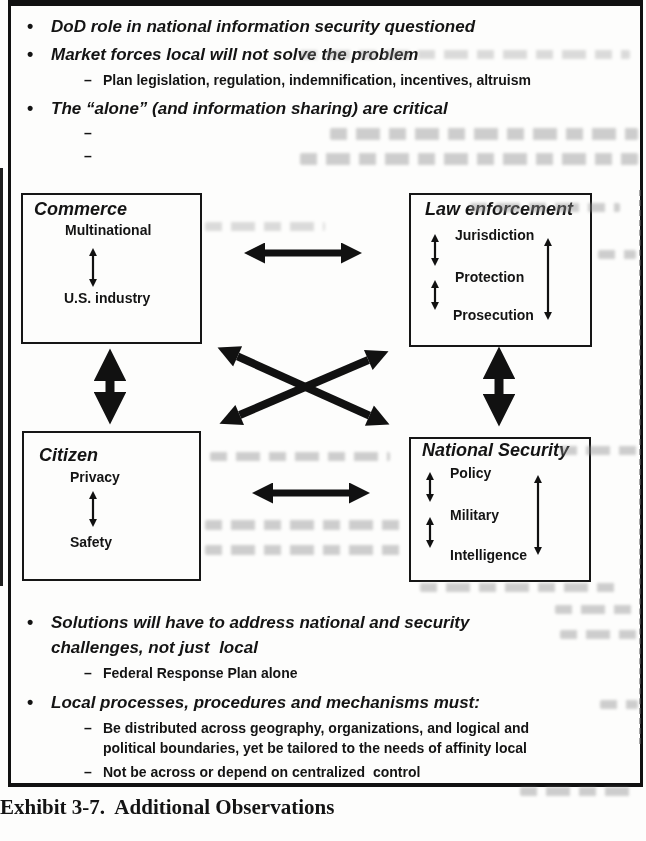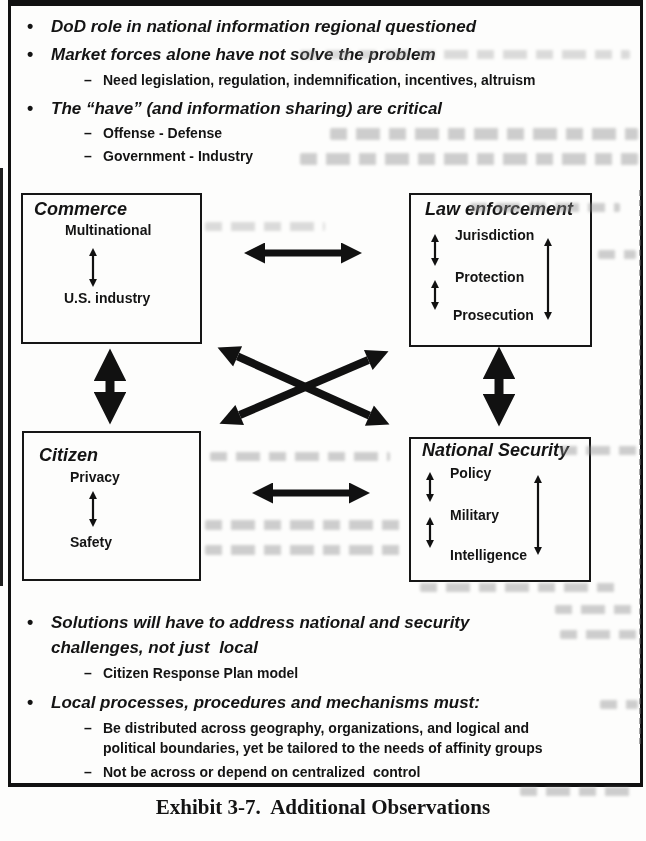--- a/index.html
+++ b/index.html
@@ -13,78 +13,76 @@
   .main{left:16px;font-weight:bold;font-style:italic;font-size:17px;line-height:25px;}
   .main .mk{width:24px;font-style:normal;font-size:18px;line-height:24px;}
   .sub{left:73px;font-weight:bold;font-size:14px;line-height:20px;}
   .sub .mk{width:19px;}
   
   .dbox{position:absolute;border:2px solid #161616;background:#fdfdfc;}
   .dbox .title{position:absolute;font-weight:bold;font-style:italic;font-size:18px;}
   .dbox .item{position:absolute;font-weight:bold;font-size:14px;white-space:nowrap;}
   .arrows{position:absolute;left:0;top:0;pointer-events:none;}
   
-  .caption{position:absolute;left:0;top:795px;width:646px;text-align:center;
+  .caption{position:absolute;left:0;top:795px;width:646px;text-align:left;
            font-family:"Liberation Serif",serif;font-weight:bold;font-size:21px;white-space:pre-wrap;}
   
   .ghost{position:absolute;height:9px;filter:blur(1.6px);opacity:.42;border-radius:2px;
          background:repeating-linear-gradient(90deg,#8d8d8d 0 17px,transparent 17px 26px,#8d8d8d 26px 50px,transparent 50px 59px);}
   .edge-left{position:absolute;left:0;top:168px;width:3px;height:418px;background:#1e1e1e;}
   .edge-dash-right{position:absolute;left:639px;top:190px;height:554px;width:0;
                    border-left:2px dashed rgba(95,95,95,.55);}
 </style>
 </head>
 <body>
 
 <div class="page">
 
   <div class="frame">
 
     <div class="row main" style="top:8px">
       <span class="mk">•</span>
-      <span class="tx">DoD role in national information regional questioned</span>
+      <span class="tx">DoD role in national information security questioned</span>
     </div>
     <div class="row main" style="top:36px">
       <span class="mk">•</span>
-      <span class="tx">Market forces alone have not solve the problem</span>
+      <span class="tx">Market forces local will not solve the problem</span>
     </div>
     <div class="row sub" style="top:64px">
       <span class="mk">–</span>
-      <span class="tx">Need legislation, regulation, indemnification, incentives, altruism</span>
+      <span class="tx">Plan legislation, regulation, indemnification, incentives, altruism</span>
     </div>
     <div class="row main" style="top:90px">
       <span class="mk">•</span>
-      <span class="tx">The “have” (and information sharing) are critical</span>
+      <span class="tx">The “alone” (and information sharing) are critical</span>
     </div>
     <div class="row sub" style="top:117px">
       <span class="mk">–</span>
-      <span class="tx">Offense - Defense</span>
     </div>
     <div class="row sub" style="top:140px">
       <span class="mk">–</span>
-      <span class="tx">Government - Industry</span>
     </div>
 
     <div class="row main" style="top:604px">
       <span class="mk">•</span>
       <span class="tx">Solutions will have to address national and security
 challenges, not just  local</span>
     </div>
     <div class="row sub" style="top:657px">
       <span class="mk">–</span>
-      <span class="tx">Citizen Response Plan model</span>
+      <span class="tx">Federal Response Plan alone</span>
     </div>
     <div class="row main" style="top:684px">
       <span class="mk">•</span>
       <span class="tx">Local processes, procedures and mechanisms must:</span>
     </div>
     <div class="row sub" style="top:712px">
       <span class="mk">–</span>
       <span class="tx">Be distributed across geography, organizations, and logical and
-political boundaries, yet be tailored to the needs of affinity groups</span>
+political boundaries, yet be tailored to the needs of affinity local</span>
     </div>
     <div class="row sub" style="top:756px">
       <span class="mk">–</span>
       <span class="tx">Not be across or depend on centralized  control</span>
     </div>
   </div>
 
   <div class="dbox" style="left:409px;top:193px;width:179px;height:150px;">
     <div class="title" style="left:14px;top:4px;">Law enforcement</div>
     <div class="item" style="left:44px;top:32px;">Jurisdiction</div>

